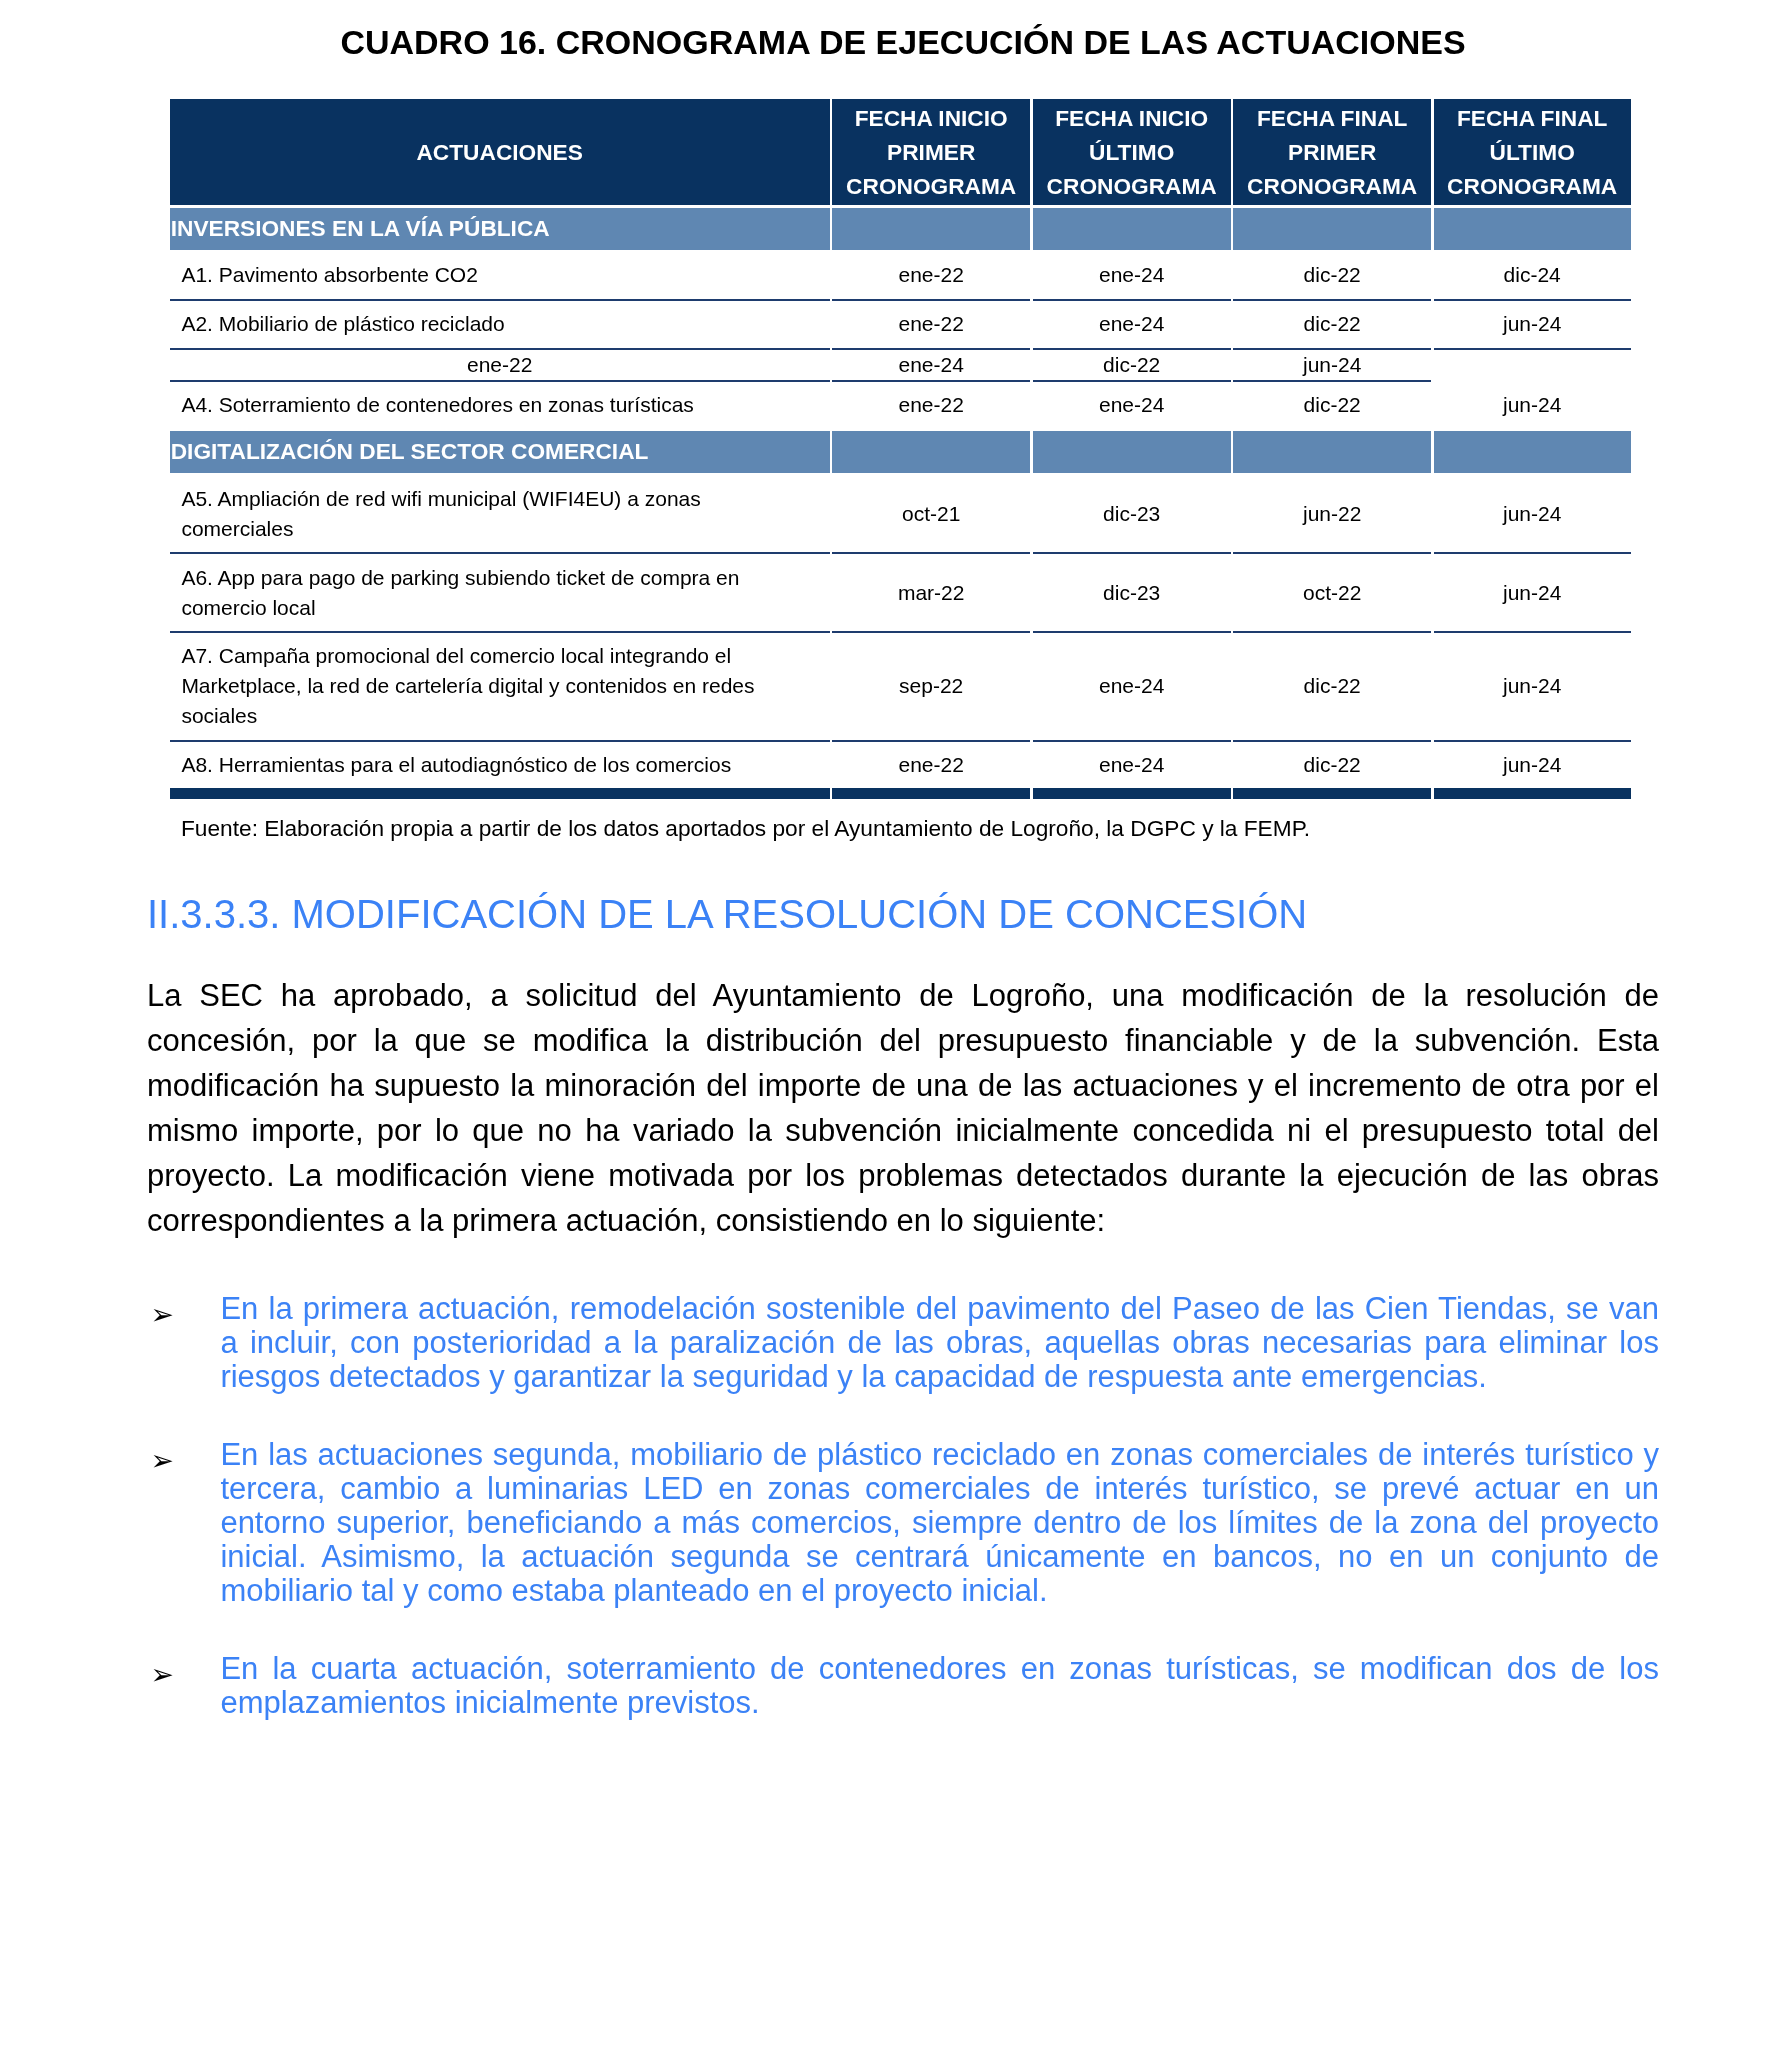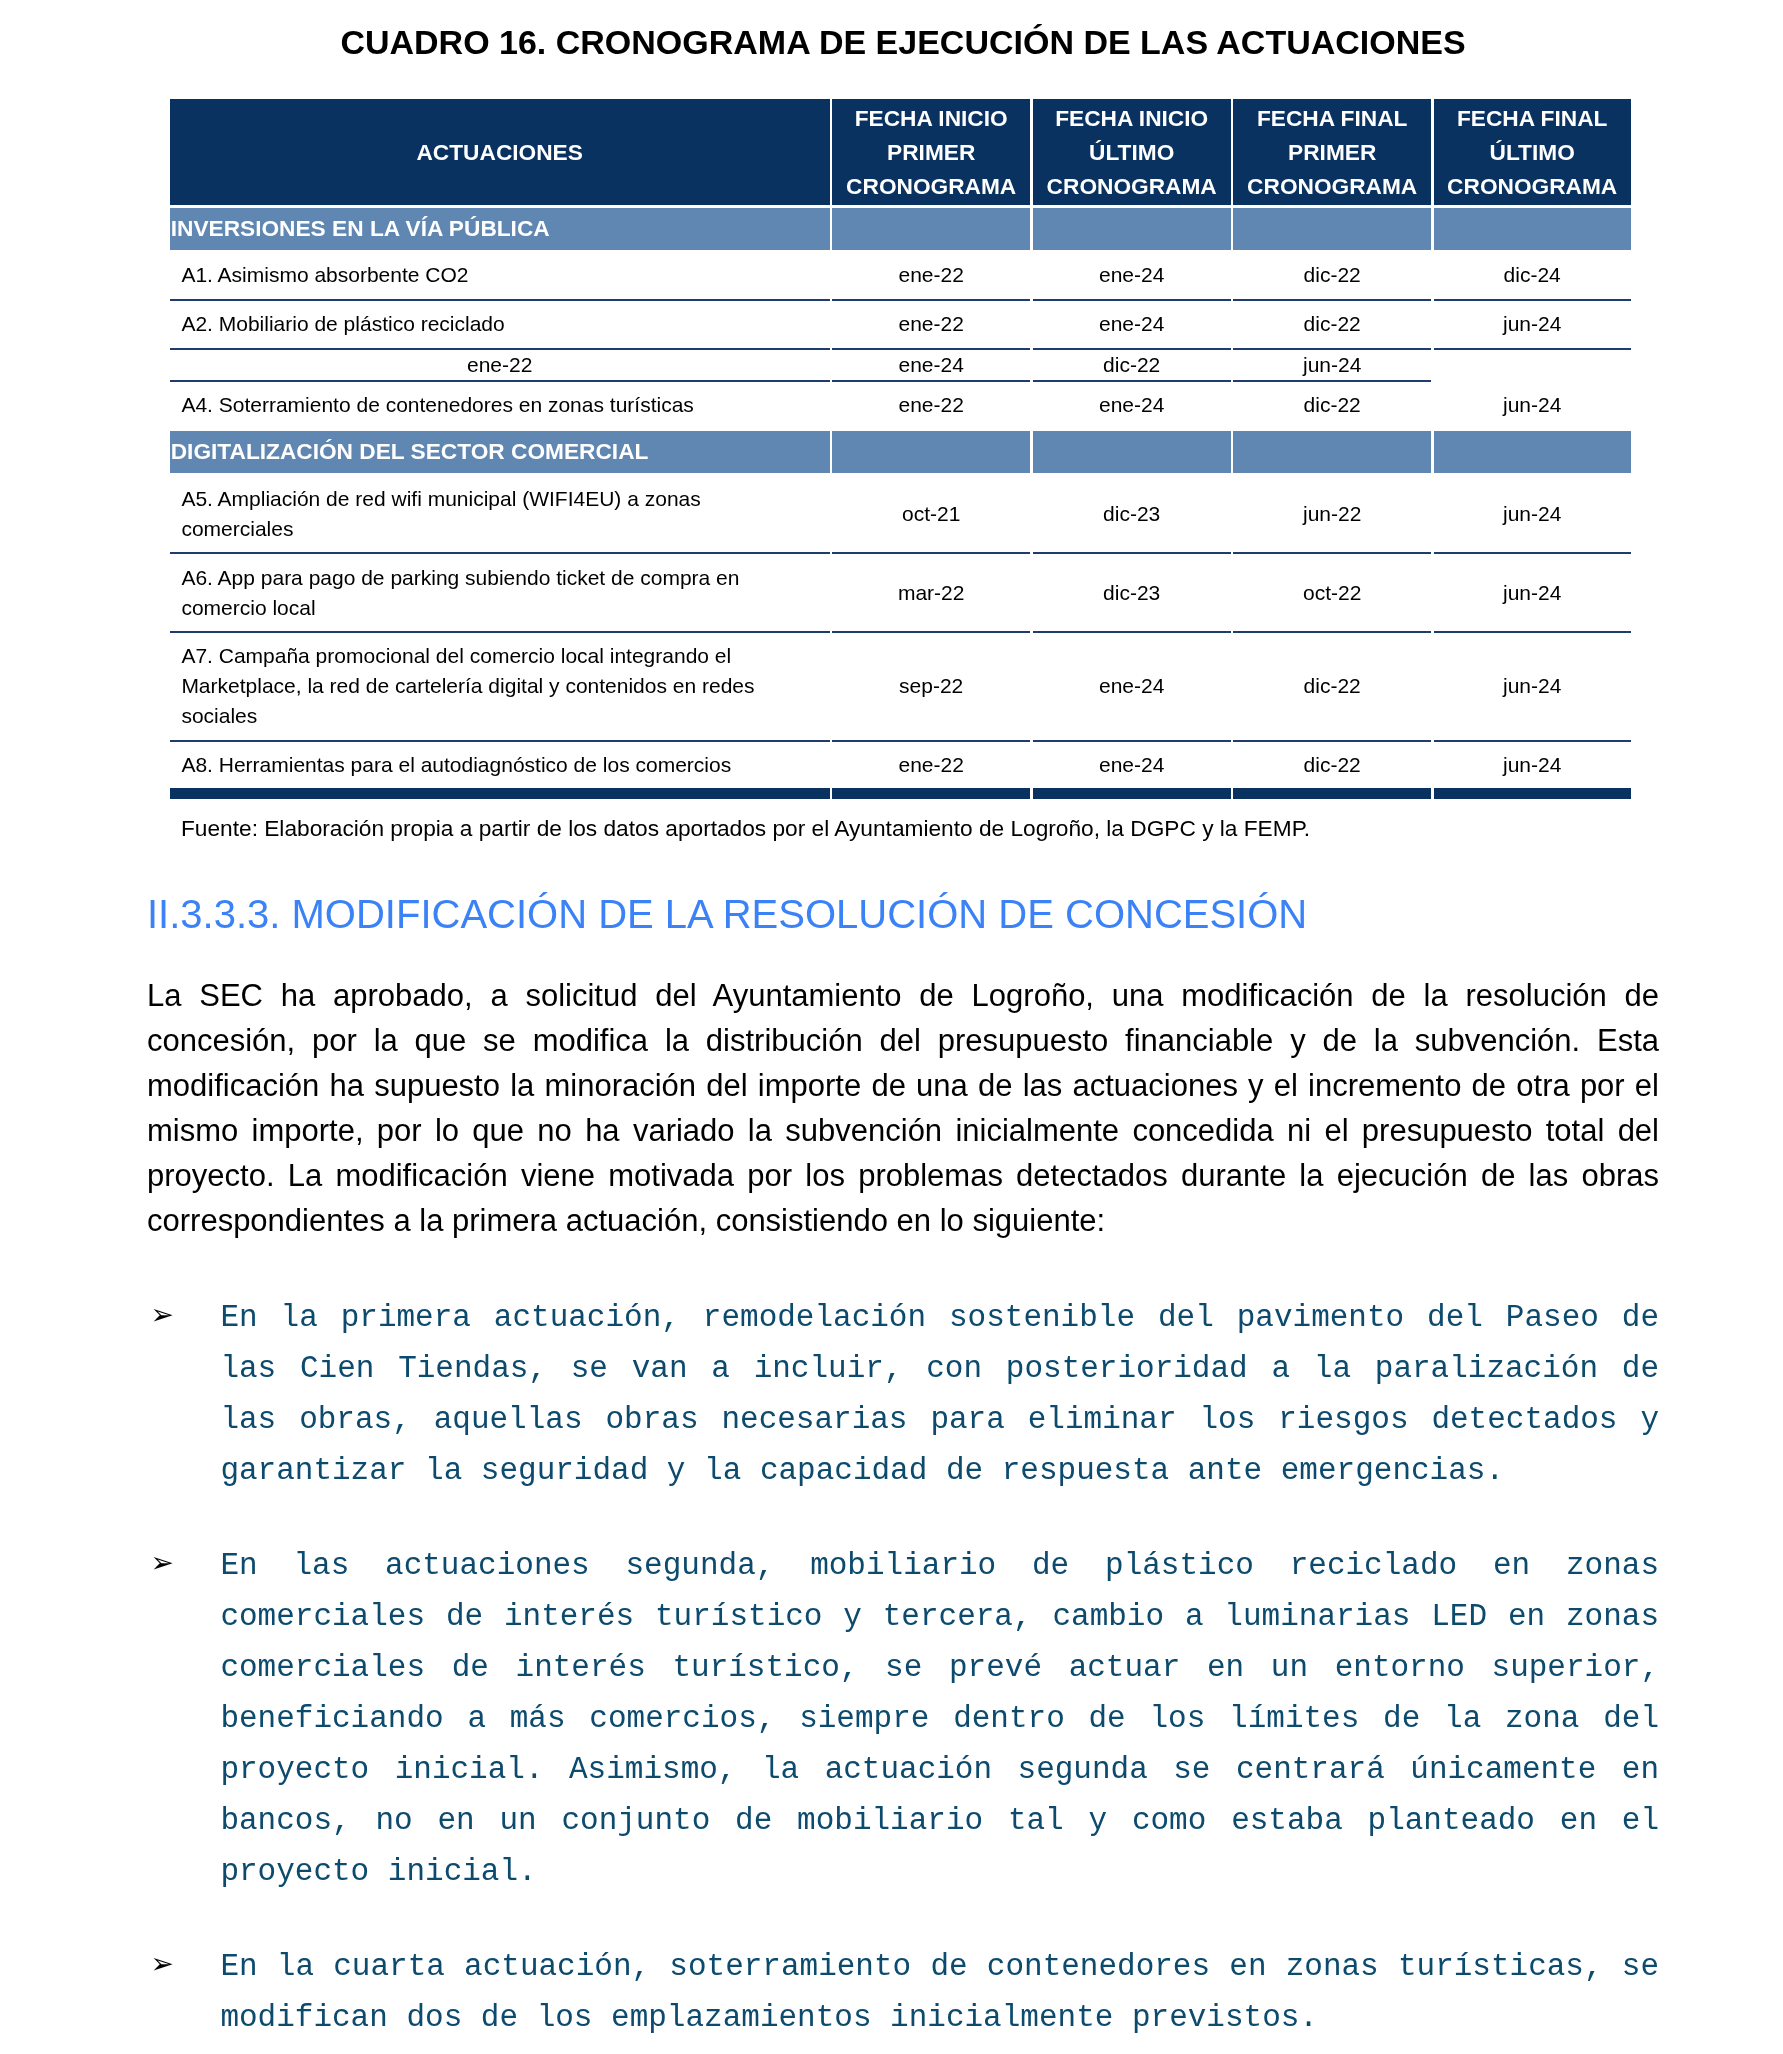--- a/index.html
+++ b/index.html
@@ -47,21 +47,21 @@
   .body-par{
     margin:39px 0 0 0;font-size:31px;line-height:45px;text-align:justify;color:#000;
   }
   
   .bullets{list-style:none;margin:49px 0 0 0;padding:0;}
   .bullets li{display:flex;align-items:flex-start;}
   .bullets li + li{margin-top:44px;}
   .bullet-marker{
     flex:0 0 70px;font-size:28px;line-height:45px;padding-left:3.4px;color:#000;
   }
-  .bullet-text{flex:1;font-size:31px;line-height:51px;text-align:justify;color:#0c4a6e;font-family:Liberation Mono, monospace;}
+  .bullet-text{flex:1;font-size:31px;line-height:34px;text-align:justify;color:#3b82f6;}
 </style>
 </head>
 <body>
 
 <div class="page">
 
   <h1 class="doc-title">CUADRO 16. CRONOGRAMA DE EJECUCIÓN DE LAS ACTUACIONES</h1>
 
   <div class="tbl">
 
@@ -83,21 +83,21 @@
 
     <div class="row section-row">
       <div class="cell label">INVERSIONES EN LA VÍA PÚBLICA</div>
       <div class="cell"></div>
       <div class="cell"></div>
       <div class="cell"></div>
       <div class="cell"></div>
     </div>
 
     <div class="row data sep">
-      <div class="cell label">A1. Asimismo absorbente CO2</div>
+      <div class="cell label">A1. Pavimento absorbente CO2</div>
       <div class="cell date">ene-22</div>
       <div class="cell date">ene-24</div>
       <div class="cell date">dic-22</div>
       <div class="cell date">dic-24</div>
     </div>
 
     <div class="row data sep">
       <div class="cell label">A2. Mobiliario de plástico reciclado</div>
       <div class="cell date">ene-22</div>
       <div class="cell date">ene-24</div>

